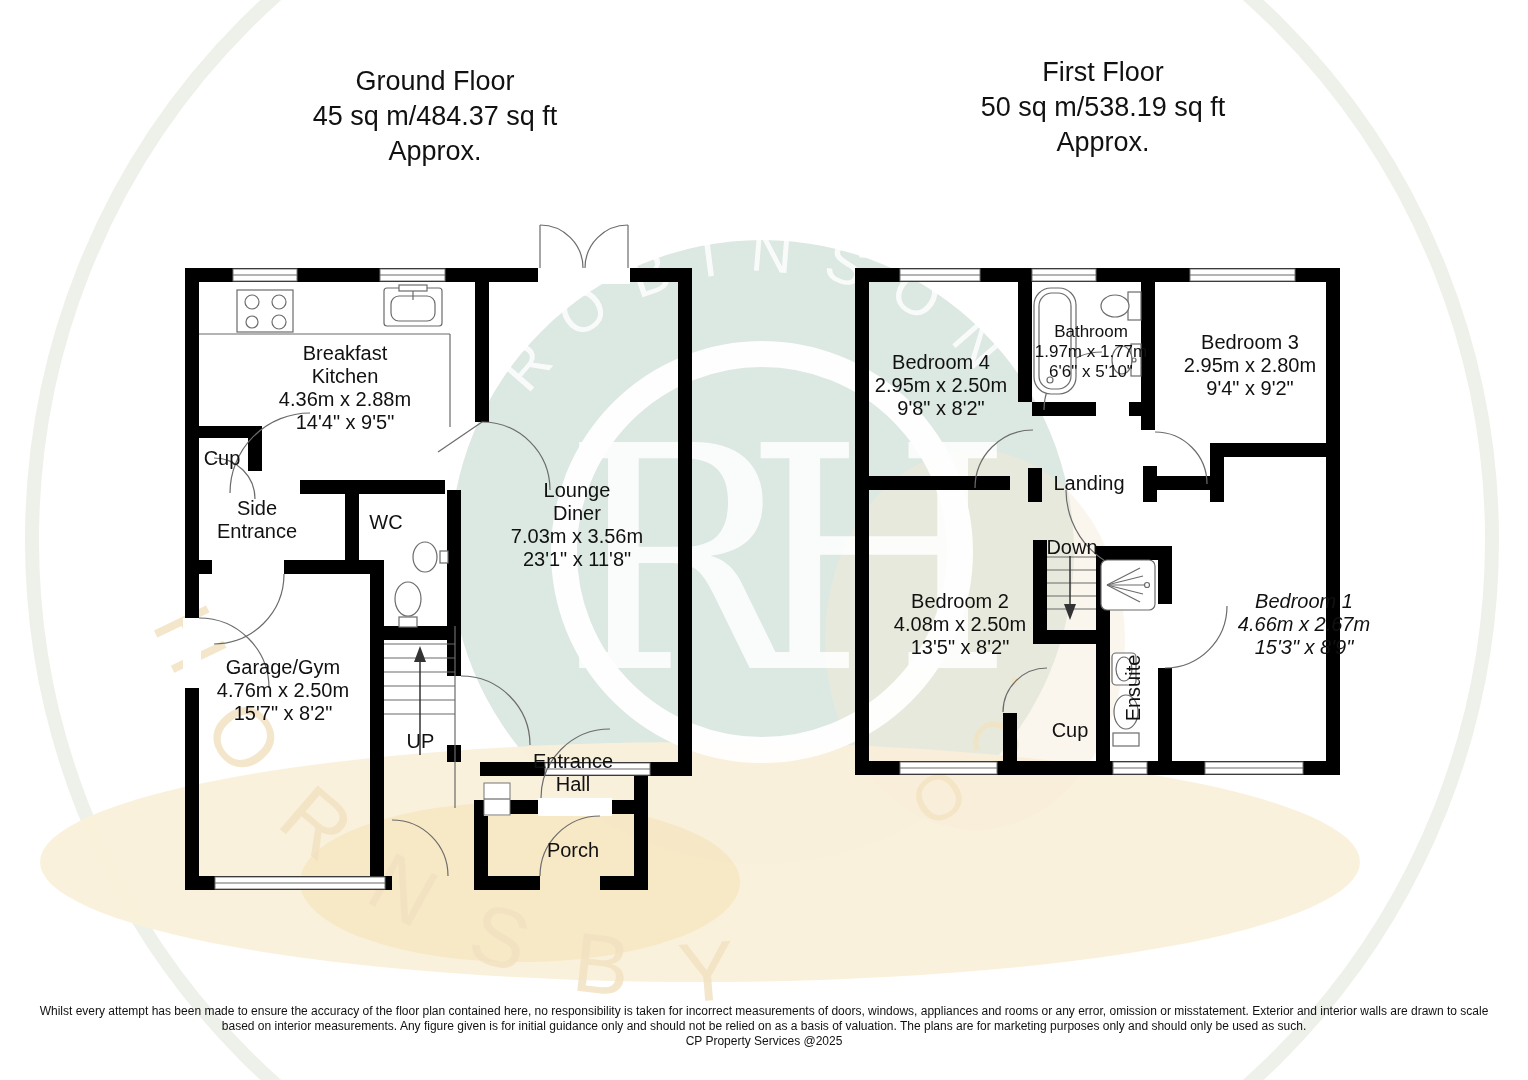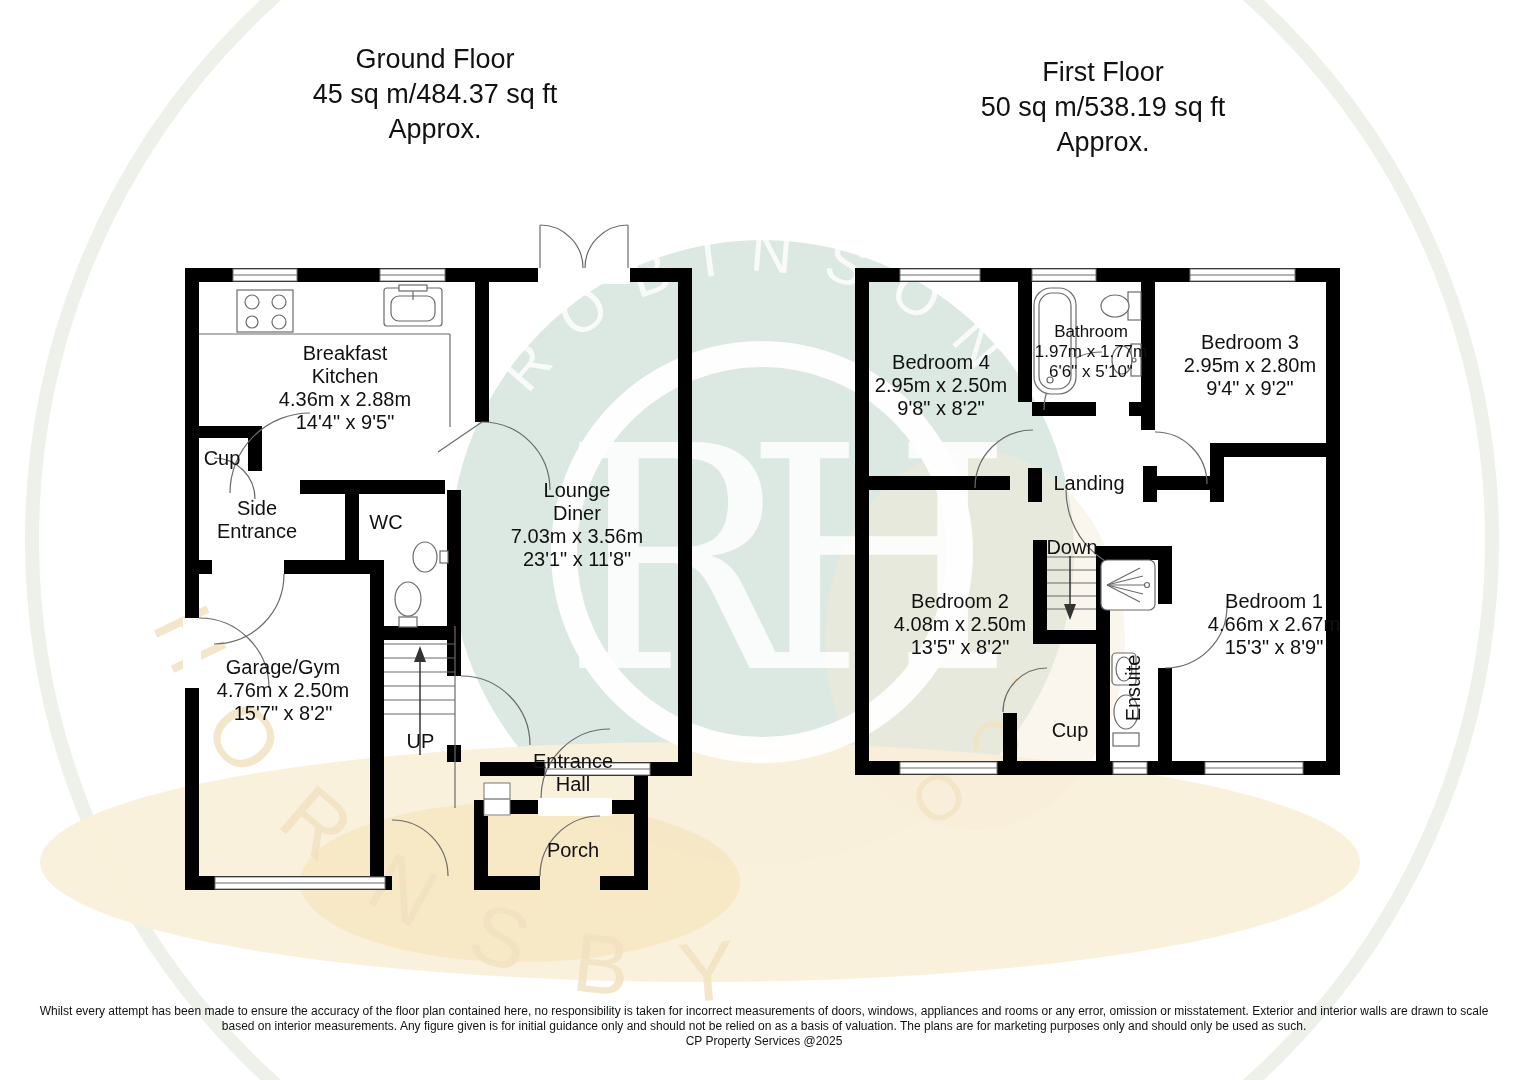--- a/index.html
+++ b/index.html
@@ -230,21 +230,21 @@
         <line class="thin" x1="1047" y1="583" x2="1096" y2="583"></line>
         <line class="thin" x1="1047" y1="596" x2="1096" y2="596"></line>
         <line class="thin" x1="1047" y1="609" x2="1096" y2="609"></line>
         <line x1="1070" y1="556" x2="1070" y2="608" stroke="#333" stroke-width="1.5"></line>
         <polygon points="1064,604 1076,604 1070,620" fill="#333"></polygon>
       </g>
     </g>
   </g>
 </svg>
 
-<div class="floor-title" style="left:435px;top:42px;">
+<div class="floor-title" style="left:435px;top:64px;">
   <span>Ground Floor</span>
   <span>45 sq m/484.37 sq ft</span>
   <span>Approx.</span>
 </div>
 <div class="floor-title" style="left:1103px;top:55px;">
   <span>First Floor</span>
   <span>50 sq m/538.19 sq ft</span>
   <span>Approx.</span>
 </div>
 
@@ -277,21 +277,21 @@
 <div class="lbl" style="left:1250px;top:365px;">Bedroom 3
 2.95m x 2.80m
 9'4" x 9'2"</div>
 <div class="lbl" style="left:1089px;top:483px;">Landing</div>
 <div class="lbl" style="left:1072px;top:547px;">Down</div>
 <div class="lbl" style="left:953px;top:624px;margin-left:7px;">Bedroom 2
 4.08m x 2.50m
 13'5" x 8'2"</div>
 <div class="lbl" style="left:1070px;top:730px;">Cup</div>
 <div class="lbl vert" style="left:1133px;top:688px;">Ensuite</div>
-<div class="lbl" style="left:1274px;top:624px;">Bedroom 1
+<div class="lbl" style="left:1304px;top:624px;font-style:italic;">Bedroom 1
 4.66m x 2.67m
 15'3" x 8'9"</div>
 
 <div class="footer">
   <div>Whilst every attempt has been made to ensure the accuracy of the floor plan contained here, no responsibility is taken for incorrect measurements of doors, windows, appliances and rooms or any error, omission or misstatement. Exterior and interior walls are drawn to scale</div>
   <div>based on interior measurements. Any figure given is for initial guidance only and should not be relied on as a basis of valuation. The plans are for marketing purposes only and should only be used as such.</div>
   <div>CP Property Services @2025</div>
 </div>
 
 </body></html>

